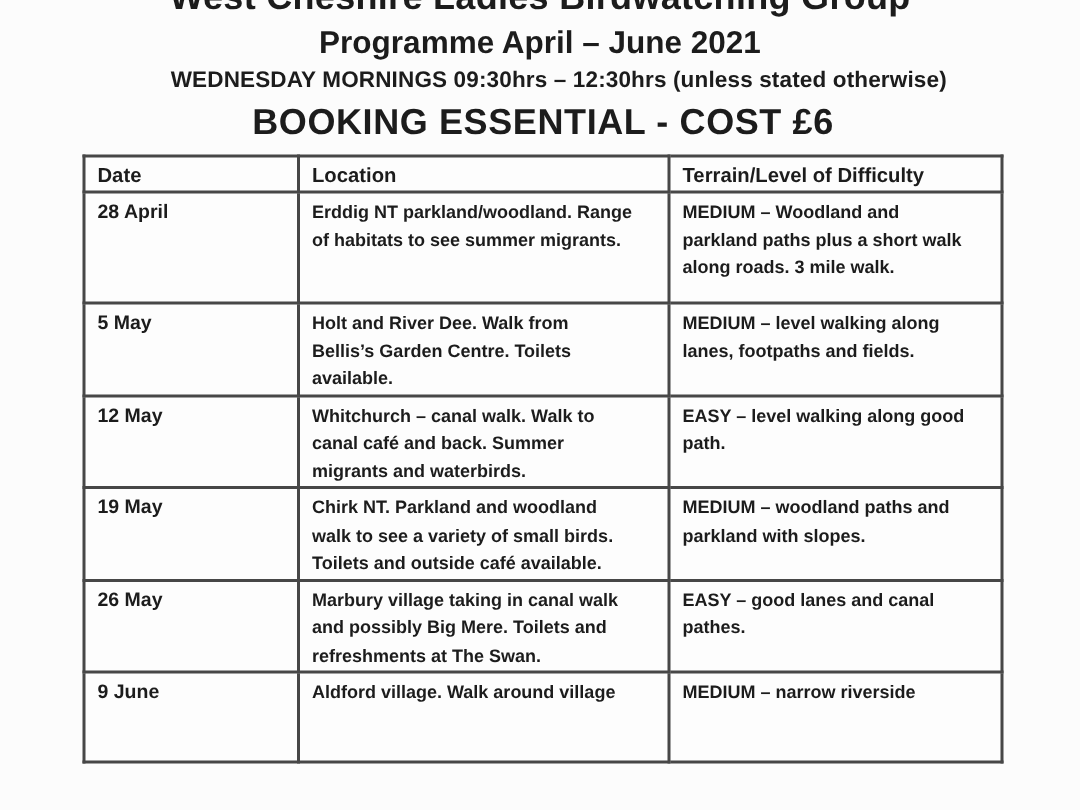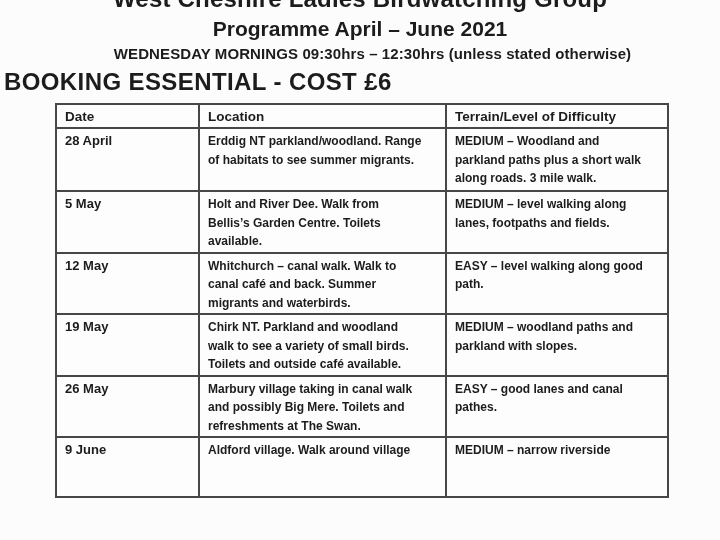--- a/index.html
+++ b/index.html
@@ -37,21 +37,21 @@
     line-height: 19px;
     margin: 3px 0 0 0;
     text-align: center;
     letter-spacing: 0.1px;
     padding-left: 25px;
   }
   .booking-line {
     font-size: 24px;
     line-height: 28px;
     margin: 5px 0 0 4px;
-    text-align: left;
+    text-align: center;
     letter-spacing: 0.4px;
   }
   table.programme {
     border-collapse: collapse;
     table-layout: fixed;
     width: 612px;
     margin: 7px 0 0 55px;
     background: #fdfdfd;
   }
   .programme th,
@@ -69,21 +69,21 @@
   }
   .programme td {
     font-size: 12px;
     line-height: 18.5px;
     white-space: pre-line;
   }
   .col-date    { width: 143px; }
   .col-loc     { width: 247px; }
   .col-terrain { width: 222px; }
   tr.hdr  { height: 20px; }
-  tr.r0   { height: 63px; }
+  tr.r0   { height: 74px; }
   tr.r1   { height: 59px; margin-left: 34px; }
   tr.r2   { height: 60px; padding-left: 48px; }
   tr.r3   { height: 58px; }
   tr.r4   { height: 58px; }
   tr.r5   { height: 75px; }
   tr.r6   { height: 60px; }
   .programme td.date-cell { font-size: 13px; }
 </style>
 </head>
 <body>

